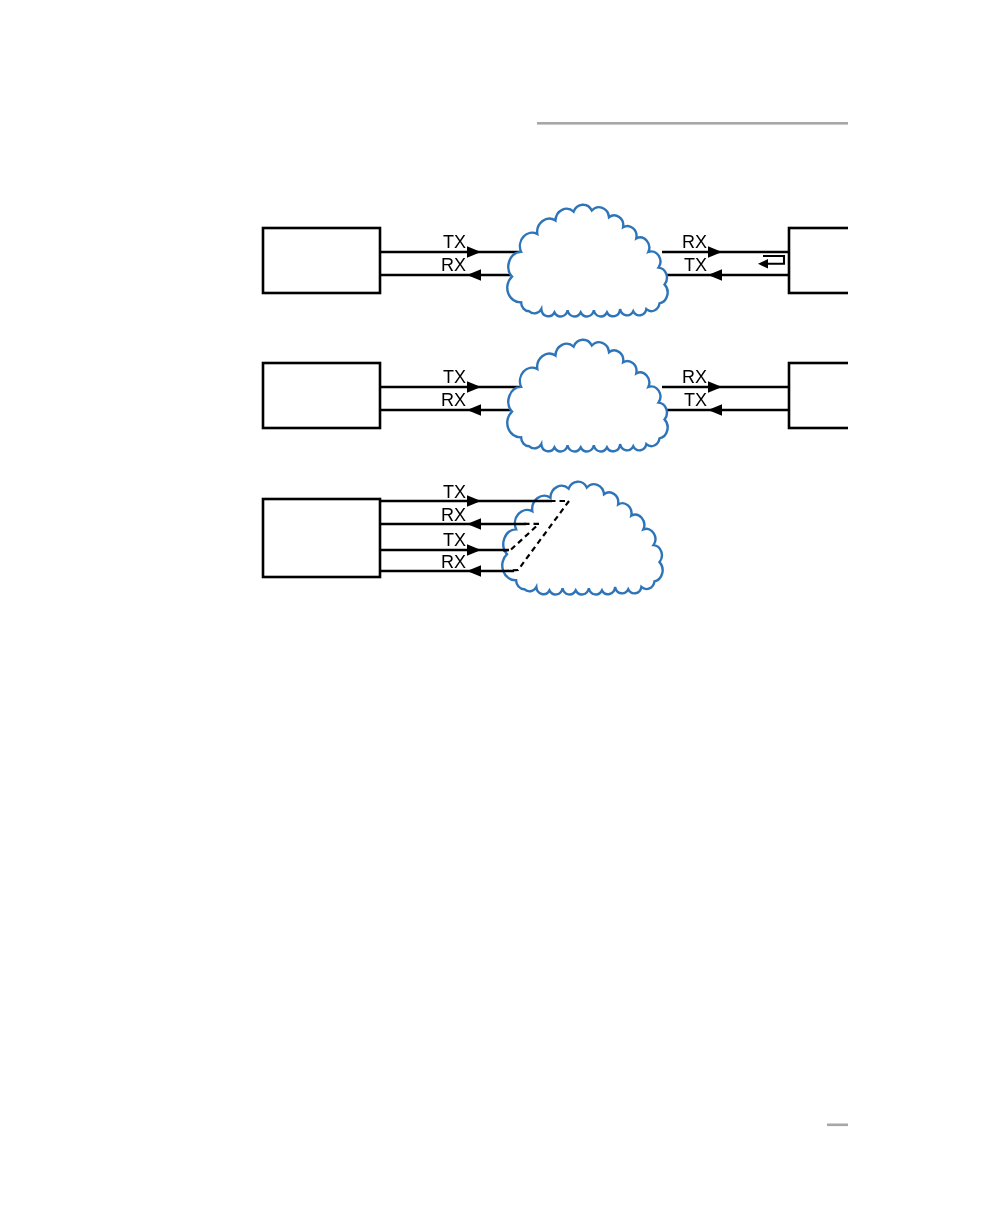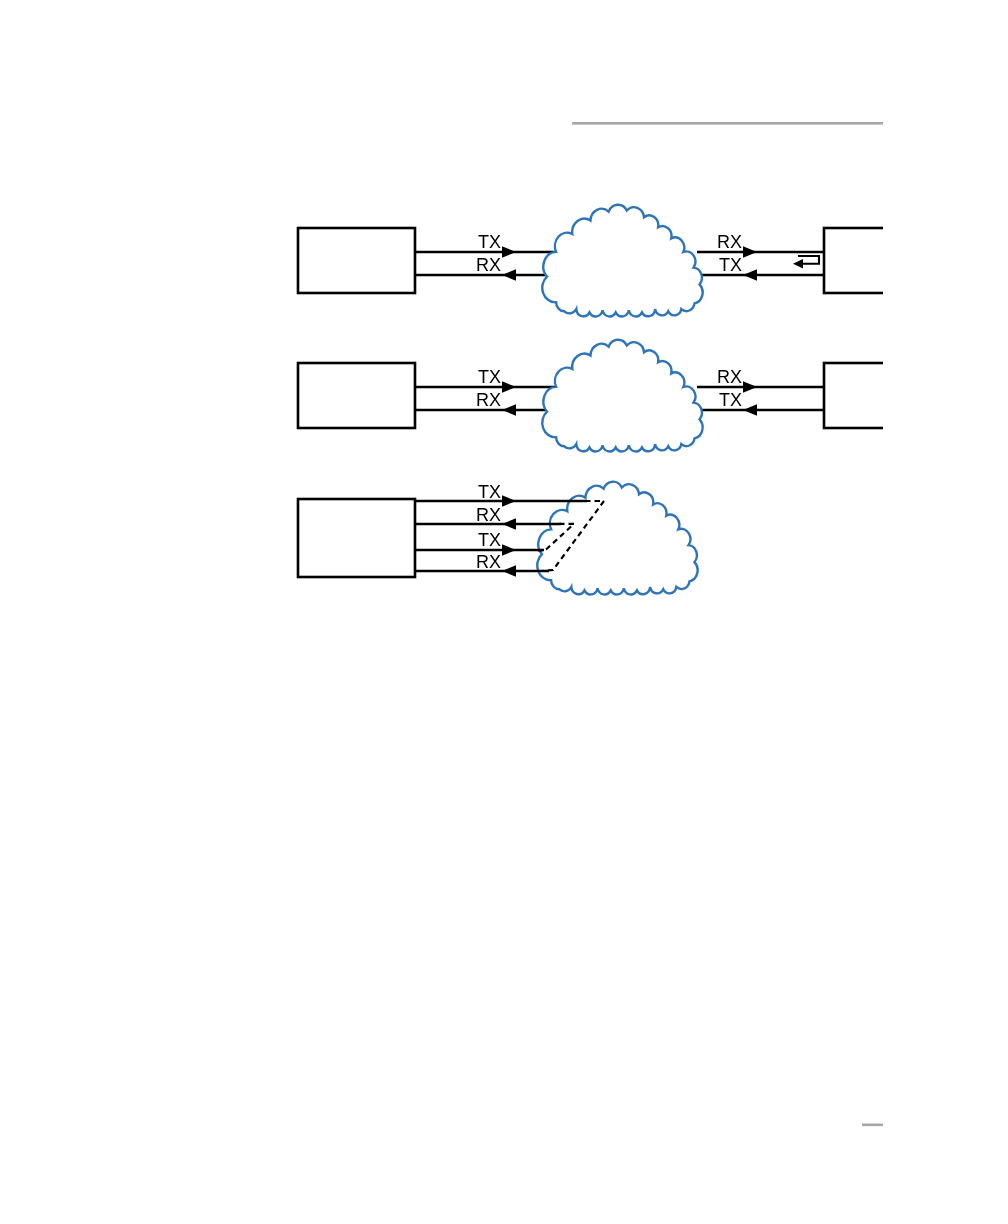--- a/index.html
+++ b/index.html
@@ -1,17 +1,17 @@
 <!DOCTYPE html>
 <html><head>
 <meta charset="utf-8">
 <style>
   html,body{margin:0;padding:0;background:#ffffff;}
   .page{position:relative;width:848px;height:1224px;background:#ffffff;overflow:hidden;
-        font-family:"Liberation Sans",sans-serif;margin-left:35px;}
+        font-family:"Liberation Sans",sans-serif;}
   svg{display:block;}
   .box{fill:#ffffff;}
   .lbl text{font-family:"Liberation Sans",sans-serif;font-size:18px;}
   .icon-stroke{fill:none;}
 </style>
 </head>
 <body>
 
 <div class="page">
 <svg width="1008" height="1224" viewBox="0 0 1008 1224">

